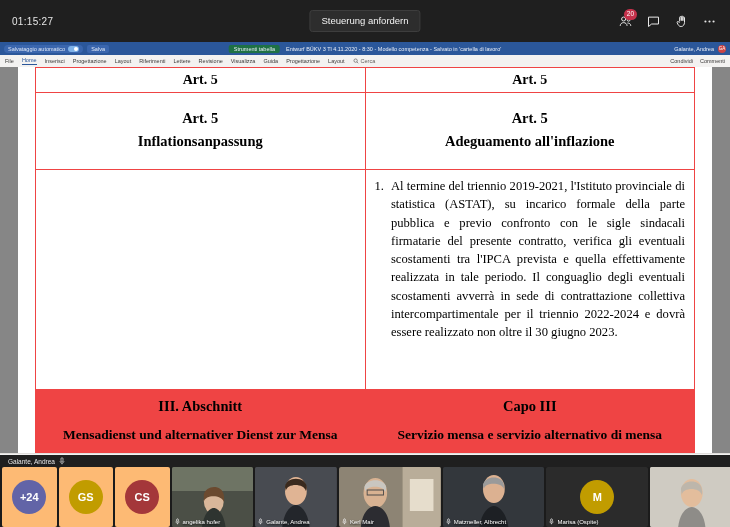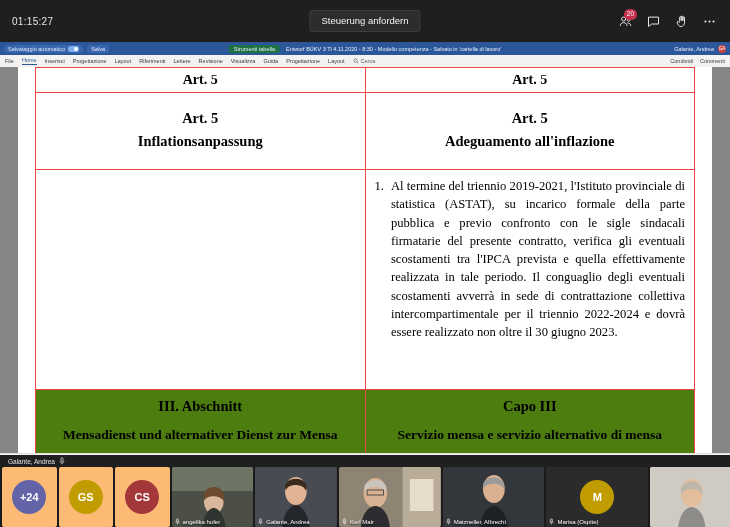--- a/index.html
+++ b/index.html
@@ -94,21 +94,21 @@
     border:1px solid #ef4444;vertical-align:top;padding:7px 9px;
   }
   .cut-row td{border-top:none;height:10px;padding:0;}
   .h-art{font-size:14.5px;font-weight:700;text-align:center;padding:10px 0 0 0;}
   .h-sub{font-size:14.5px;font-weight:700;text-align:center;padding:6px 0 12px 0;}
   .para{
     font-size:12.6px;text-align:justify;line-height:1.45;display:flex;gap:7px;
   }
   .para .num{flex:0 0 auto;}
   .para .txt{flex:1 1 auto;}
-  .shaded{background:#4d7c0f;}
+  .shaded{background:#ef4444;}
   .sec-title{font-size:14.5px;font-weight:700;text-align:center;line-height:1.35;}
   .sec-sub{font-size:13.5px;font-weight:700;text-align:center;line-height:1.35;margin-top:9px;}
   .topclip{
     font-size:14px;font-weight:700;text-align:center;color:#000;overflow:hidden;height:9px;line-height:9px;
   }
 
   
   .wstatus{
     position:absolute;left:0;bottom:0;width:730px;height:11px;background:#f3f2f1;
     border-top:1px solid #e1dfdd;display:flex;align-items:center;font-size:5.5px;color:#3b3a39;

